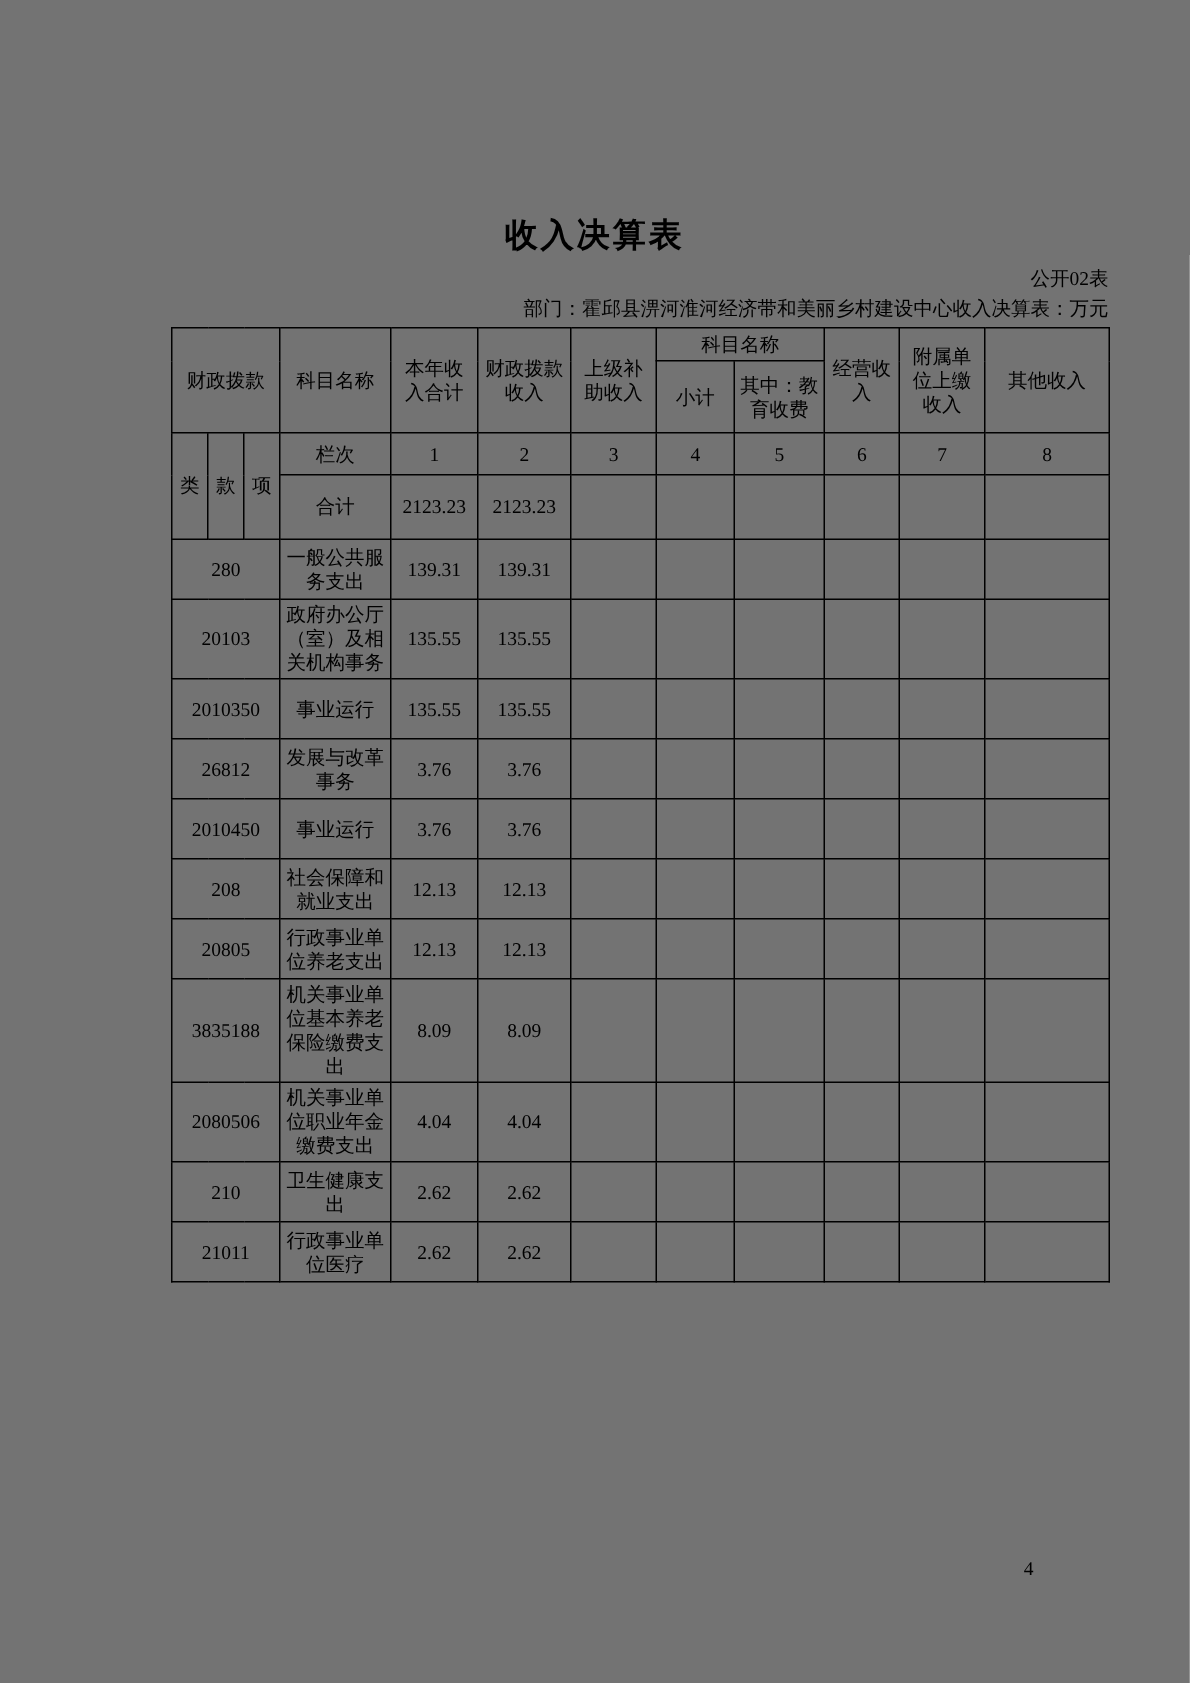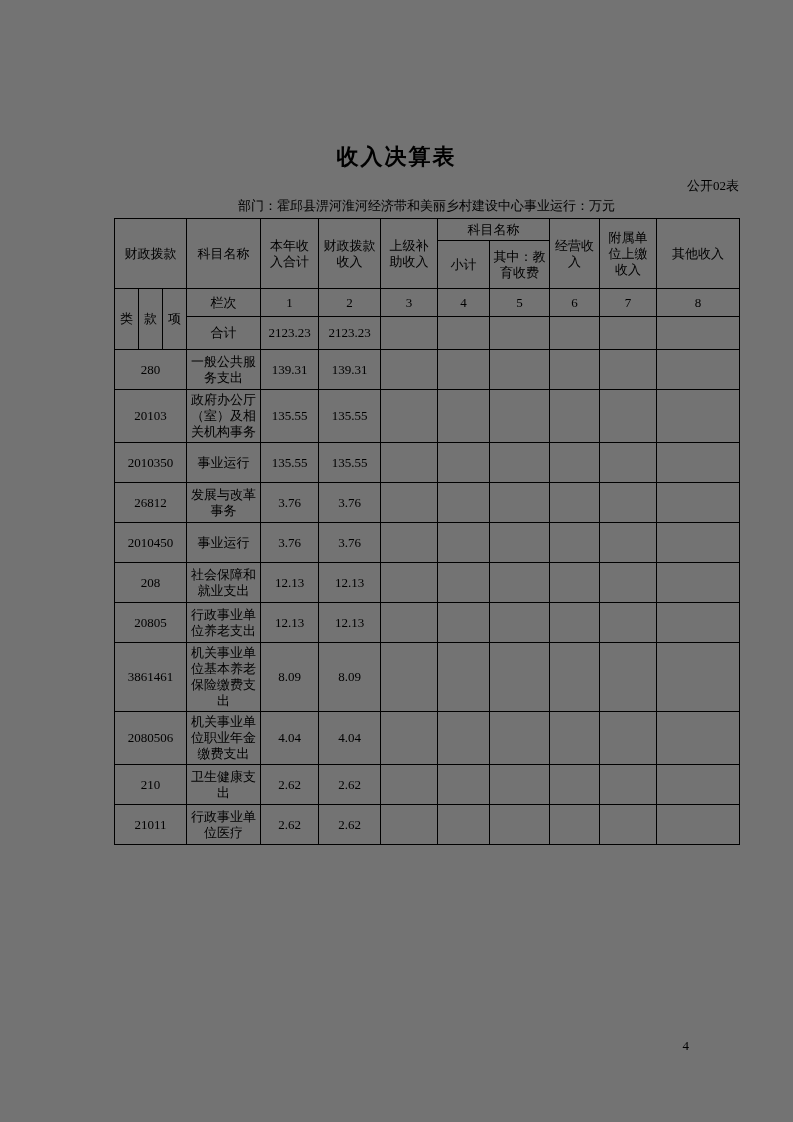--- a/index.html
+++ b/index.html
@@ -31,21 +31,21 @@
     width: 625px;
   }
   .meta-top {
     text-align: right;
     font-size: 13px;
     line-height: 20px;
     height: 20px;
   }
   .meta-row {
     display: flex;
-    justify-content: center;
+    justify-content: flex-end;
     font-size: 13px;
     line-height: 20px;
     height: 22px;
   }
   table.fin {
     border-collapse: collapse;
     width: 625px;
     table-layout: fixed;
   }
   table.fin th, table.fin td {
@@ -56,21 +56,21 @@
     vertical-align: middle;
     padding: 2px;
     line-height: 16px;
     overflow: hidden;
     word-break: break-all;
   }
   .pre { white-space: pre-line; }
   tr.hr1 th { height: 22px; }
   tr.hr2 th { height: 48px; }
   tr.hr3 th { height: 28px; }
-  tr.hr4 th, tr.hr4 td { height: 33px; }
+  tr.hr4 th, tr.hr4 td { height: 43px; }
   td.code { text-align: left; padding-left: 3px; }
   td.name { text-align: left; padding: 8px 5px; }
   tbody.rows td { height: 40px; }
   .bold { font-weight: bold; }
   .page-number {
     position: absolute;
     top: 1038px;
     right: 104px;
     font-size: 13px;
   }
@@ -83,21 +83,21 @@
   <div class="doc-title">收入决算表</div>
 
   <div class="content">
 
     <div class="meta-top">
       <span>公开02表</span>
     </div>
 
     <div class="meta-row">
       <span>部门：霍邱县淠河淮河经济带和美丽乡村建设中心</span>
-      <span>事业运行：万元</span>
+      <span>收入决算表：万元</span>
     </div>
 
     <table class="fin">
       <colgroup>
         <col style="width:24px">
           <col style="width:24px">
           <col style="width:24px">
         <col style="width:74px">
         <col style="width:58px">
           <col style="width:62px">
@@ -236,21 +236,21 @@
             <td>12.13</td>
             <td>12.13</td>
             <td></td>
             <td></td>
             <td></td>
             <td></td>
             <td></td>
             <td></td>
           </tr>
           <tr>
-            <td colspan="3" class="code">3861461</td>
+            <td colspan="3" class="code">3835188</td>
             <td class="name">机关事业单位基本养老保险缴费支出</td>
             <td>8.09</td>
             <td>8.09</td>
             <td></td>
             <td></td>
             <td></td>
             <td></td>
             <td></td>
             <td></td>
           </tr>

